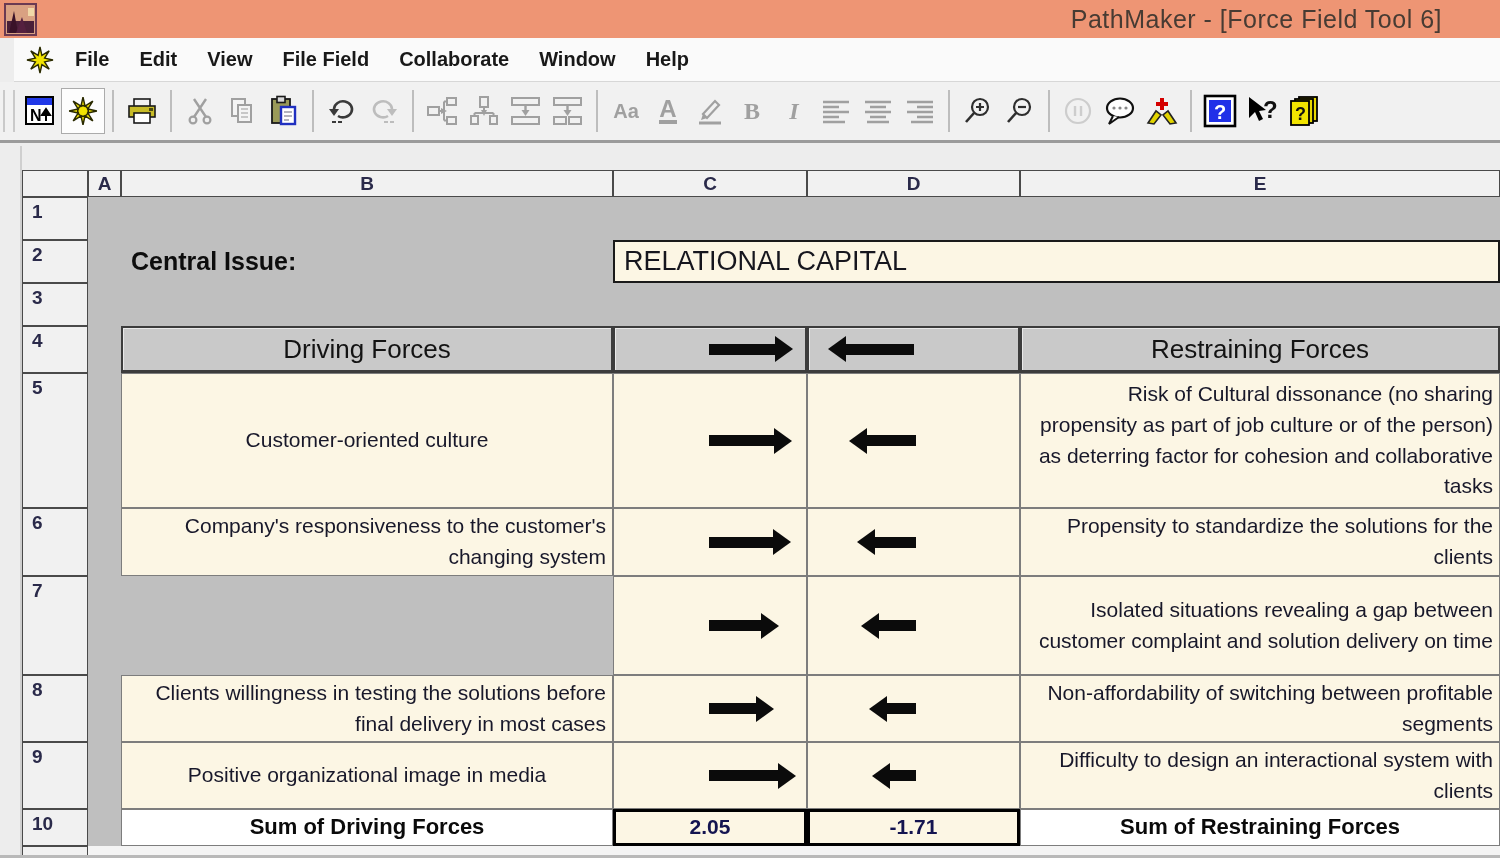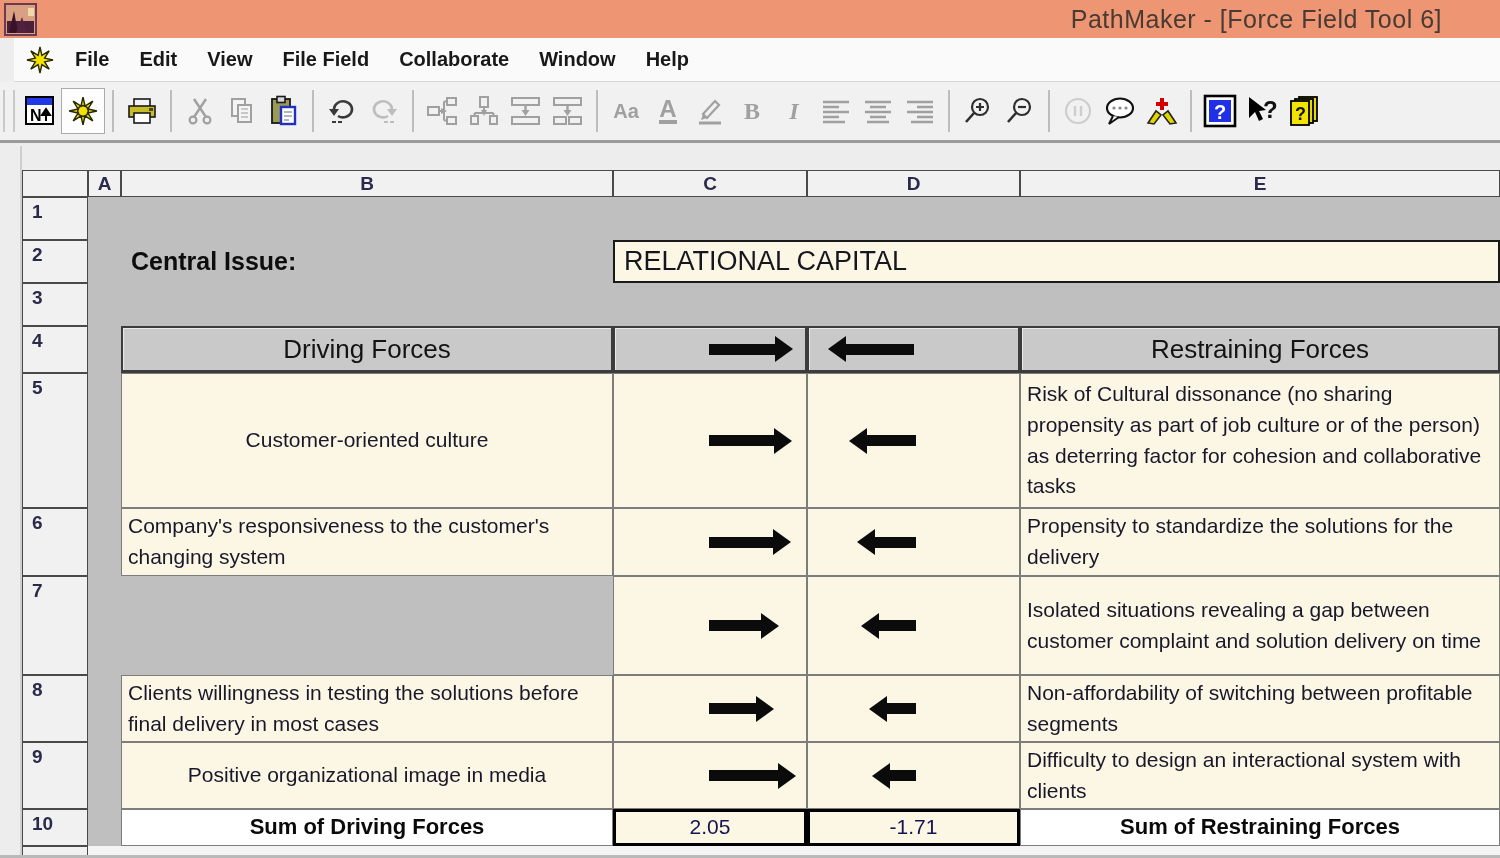--- a/index.html
+++ b/index.html
@@ -32,29 +32,29 @@
   
   .gap-strip{position:absolute;left:0;top:146px;width:1500px;height:24px;background:#ededed}
   .gutter{position:absolute;left:0;top:146px;width:20px;height:712px;background:#ededed;border-right:2px solid #cfcfcf}
   .sheet{position:absolute;left:22px;top:170px;display:grid;background:#bfbfbf;
          grid-template-columns:66px 33px 492px 194px 213px 480px;
          grid-template-rows:27px 43px 43px 43px 47px 135px 68px 99px 67px 67px 37px}
   .hcell{background:#f1f1f1;border:1px solid #4a4a4a;display:flex;align-items:center;justify-content:center;
          font-weight:700;font-size:19px;color:#2a2a4a}
   .rhead{justify-content:flex-start;align-items:flex-start;padding:3px 0 0 9px;box-sizing:border-box}
   .cell{border:1px solid #7d7d7d;background:#fcf6e4;display:flex;align-items:center;justify-content:center;
-        text-align:left;font-size:21px;color:#18182a;line-height:1.47;padding:0 6px;box-sizing:border-box}
+        text-align:right;font-size:21px;color:#18182a;line-height:1.47;padding:0 6px;box-sizing:border-box}
   .label-cell{background:transparent;border:none;justify-content:flex-start;padding-left:10px;
               font-weight:700;font-size:25px;color:#0d0d0d}
   .issue-cell{border:2px solid #1a1a1a;justify-content:flex-start;padding-left:9px;
               font-size:27px;color:#16161e;text-align:left}
   .fheader{background:#c9c9c9;border:2px solid #3c3c3c;border-bottom-width:3px;
            box-shadow:inset 1px 1px 0 #e9e9e9;font-size:26px;color:#131313}
   .sumlabel{background:#ffffff;font-weight:700;font-size:22px;color:#0a0a0a}
-  .sumval{border:3px solid #000;font-weight:400;font-size:21px;color:#141450}
+  .sumval{border:3px solid #000;font-weight:700;font-size:21px;color:#141450}
   .acell-r{justify-content:flex-start;padding-left:95px}
   .acell-l{justify-content:flex-end;padding-right:103px}
 
   
   .arrow{display:flex;align-items:center;height:26px;flex:0 0 auto}
   .shaft{flex:1;height:11px;background:#0b0b0b}
   .head-r{width:0;height:0;border-top:13px solid transparent;border-bottom:13px solid transparent;border-left:18px solid #0b0b0b}
   .head-l{width:0;height:0;border-top:13px solid transparent;border-bottom:13px solid transparent;border-right:18px solid #0b0b0b}
 
   .bottom-strip{position:absolute;left:22px;top:846px;width:1478px;height:12px;background:#f4f4f4}
@@ -384,21 +384,21 @@
         <i class="shaft"></i>
         <i class="head-r"></i>
       </div>
   </div>
   <div class="cell acell-l" style="grid-row:7;grid-column:5">
     <div class="arrow" style="width: 59px;">
         <i class="head-l"></i>
         <i class="shaft"></i>
       </div>
   </div>
-  <div class="cell" style="grid-row:7;grid-column:6">Propensity to standardize the solutions for the delivery</div>
+  <div class="cell" style="grid-row:7;grid-column:6">Propensity to standardize the solutions for the clients</div>
 
   <div class="cell acell-r" style="grid-row:8;grid-column:4">
     <div class="arrow" style="width: 70px;">
         <i class="shaft"></i>
         <i class="head-r"></i>
       </div>
   </div>
   <div class="cell acell-l" style="grid-row:8;grid-column:5">
     <div class="arrow" style="width: 55px;">
         <i class="head-l"></i>

